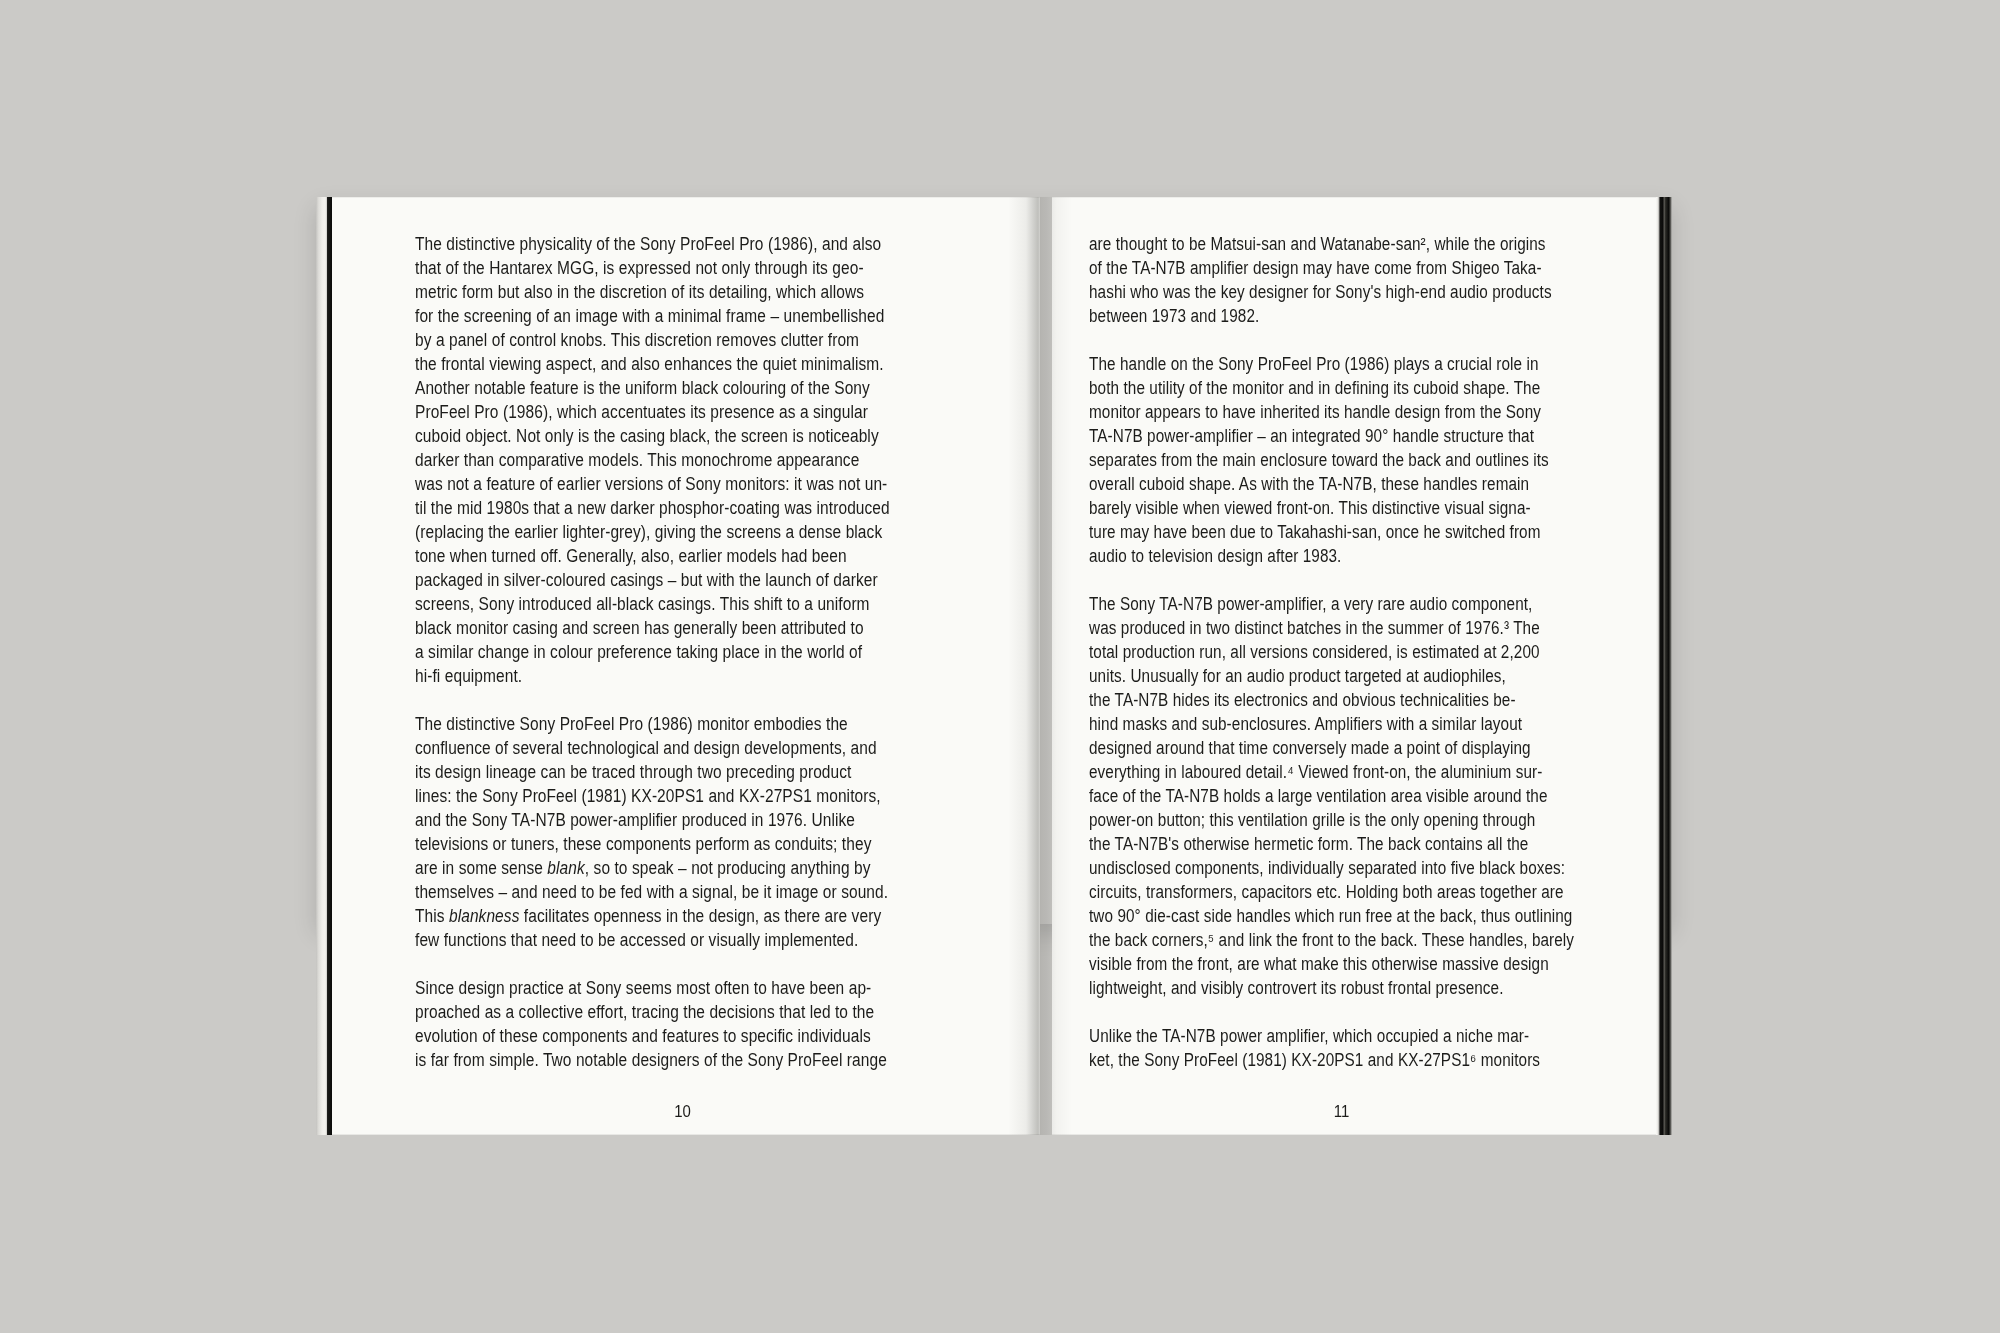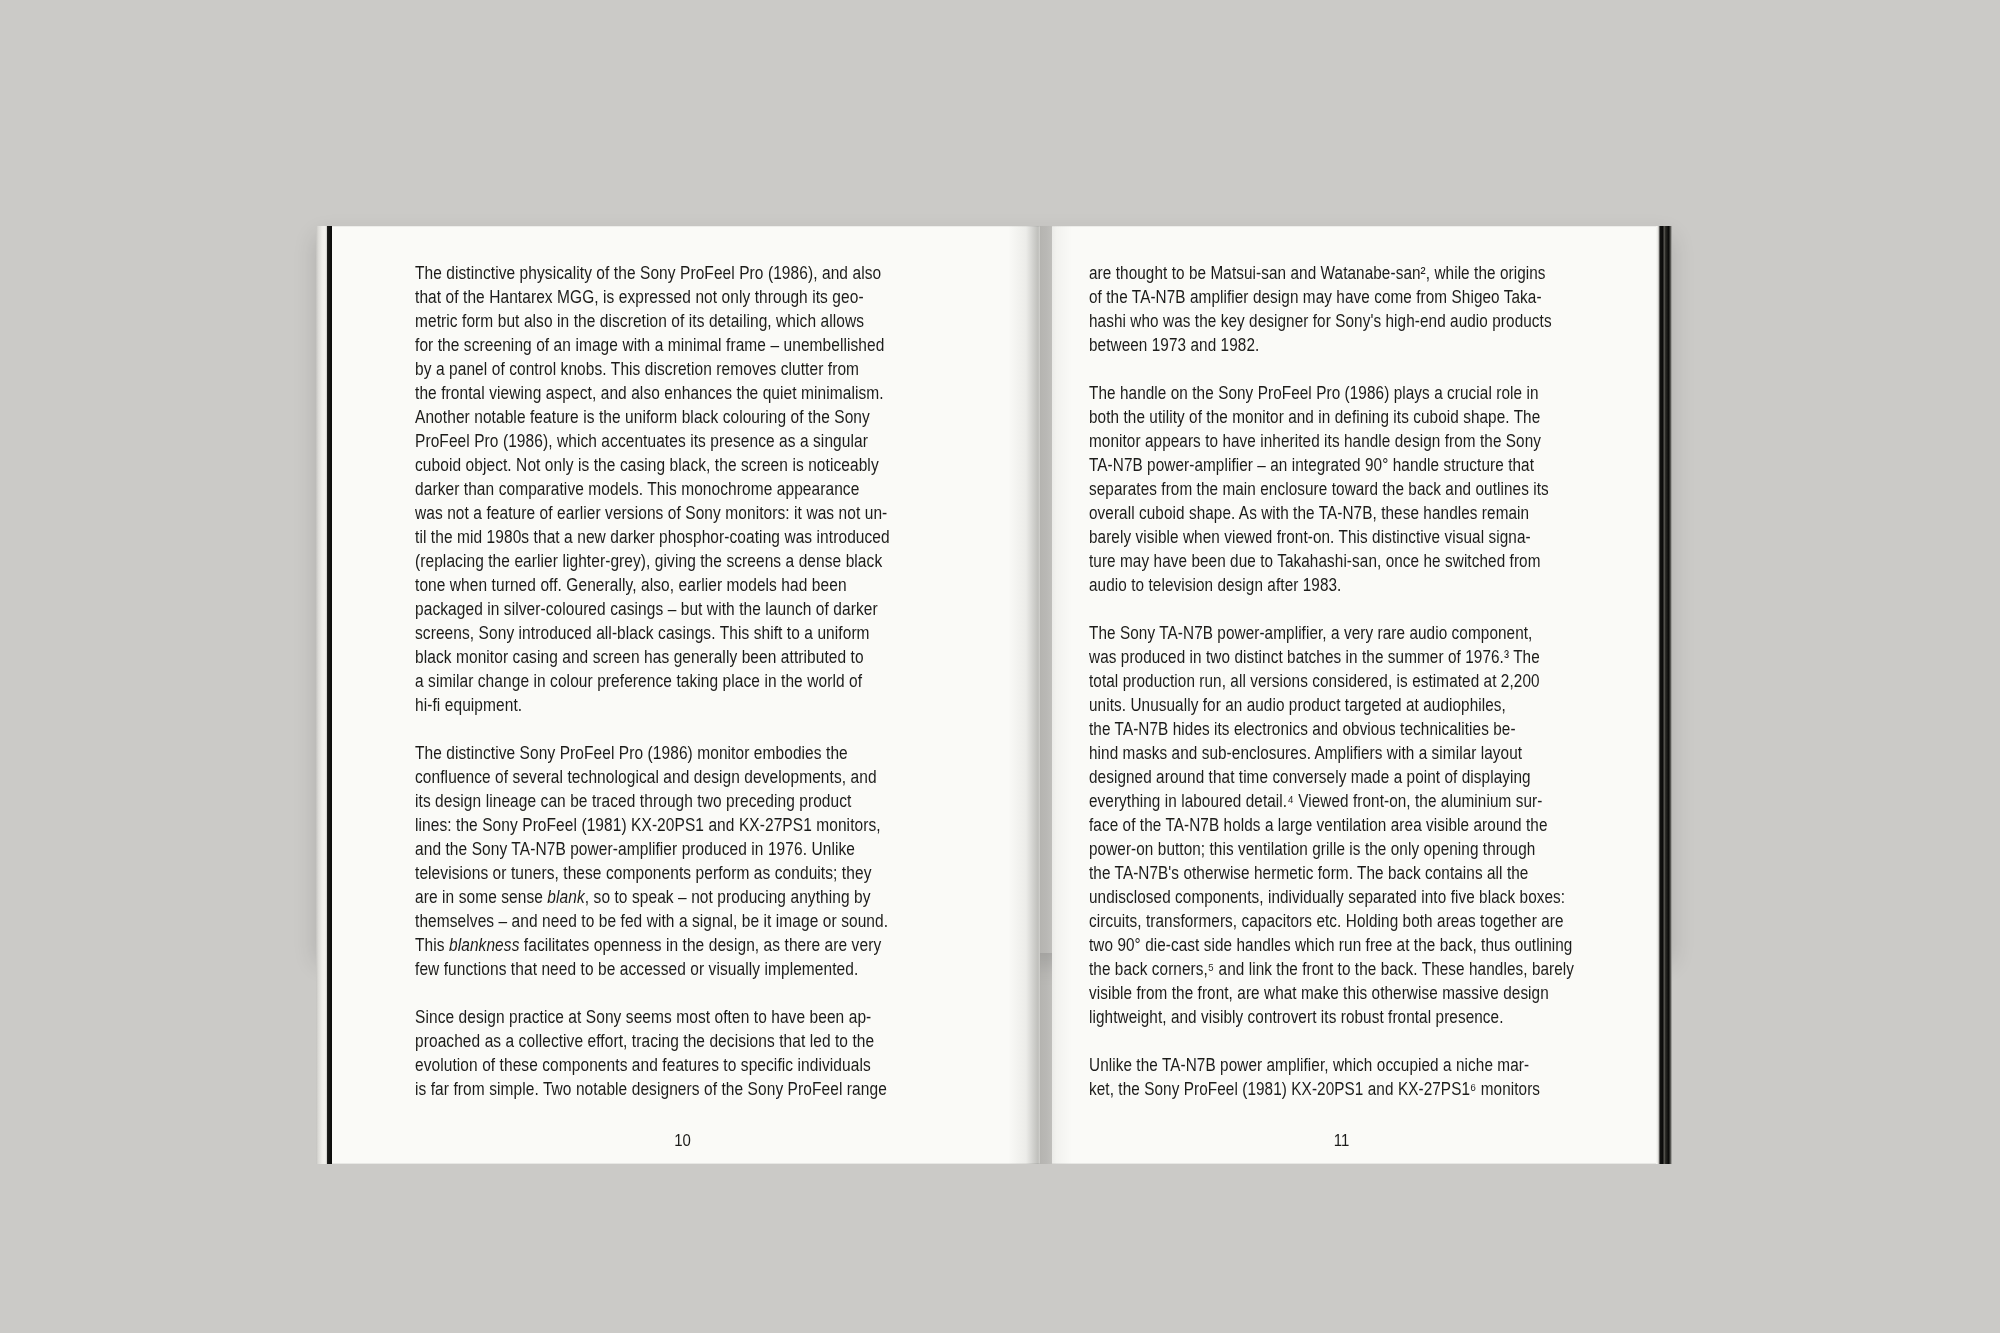--- a/index.html
+++ b/index.html
@@ -15,21 +15,20 @@
     position: absolute;
     left: 0; top: 0;
     width: 2000px; height: 1333px;
     background: #cbcac7;
   }
   .book {
     position: absolute;
     left: 316px; top: 197px;
     width: 1356px; height: 727px;
     box-shadow: 0 10px 22px rgba(0,0,0,0.14);
-    margin-top: 29px;
   }
   .page {
     position: absolute;
     top: 0;
     height: 938px;
     background: #fafaf7;
     box-shadow: inset 0 1px 0 rgba(0,0,0,0.05), inset 0 -1px 0 rgba(0,0,0,0.07);
   }
   .page-left  { left: 16px;  width: 708px; }
   .page-right { left: 736px; width: 616px; }

